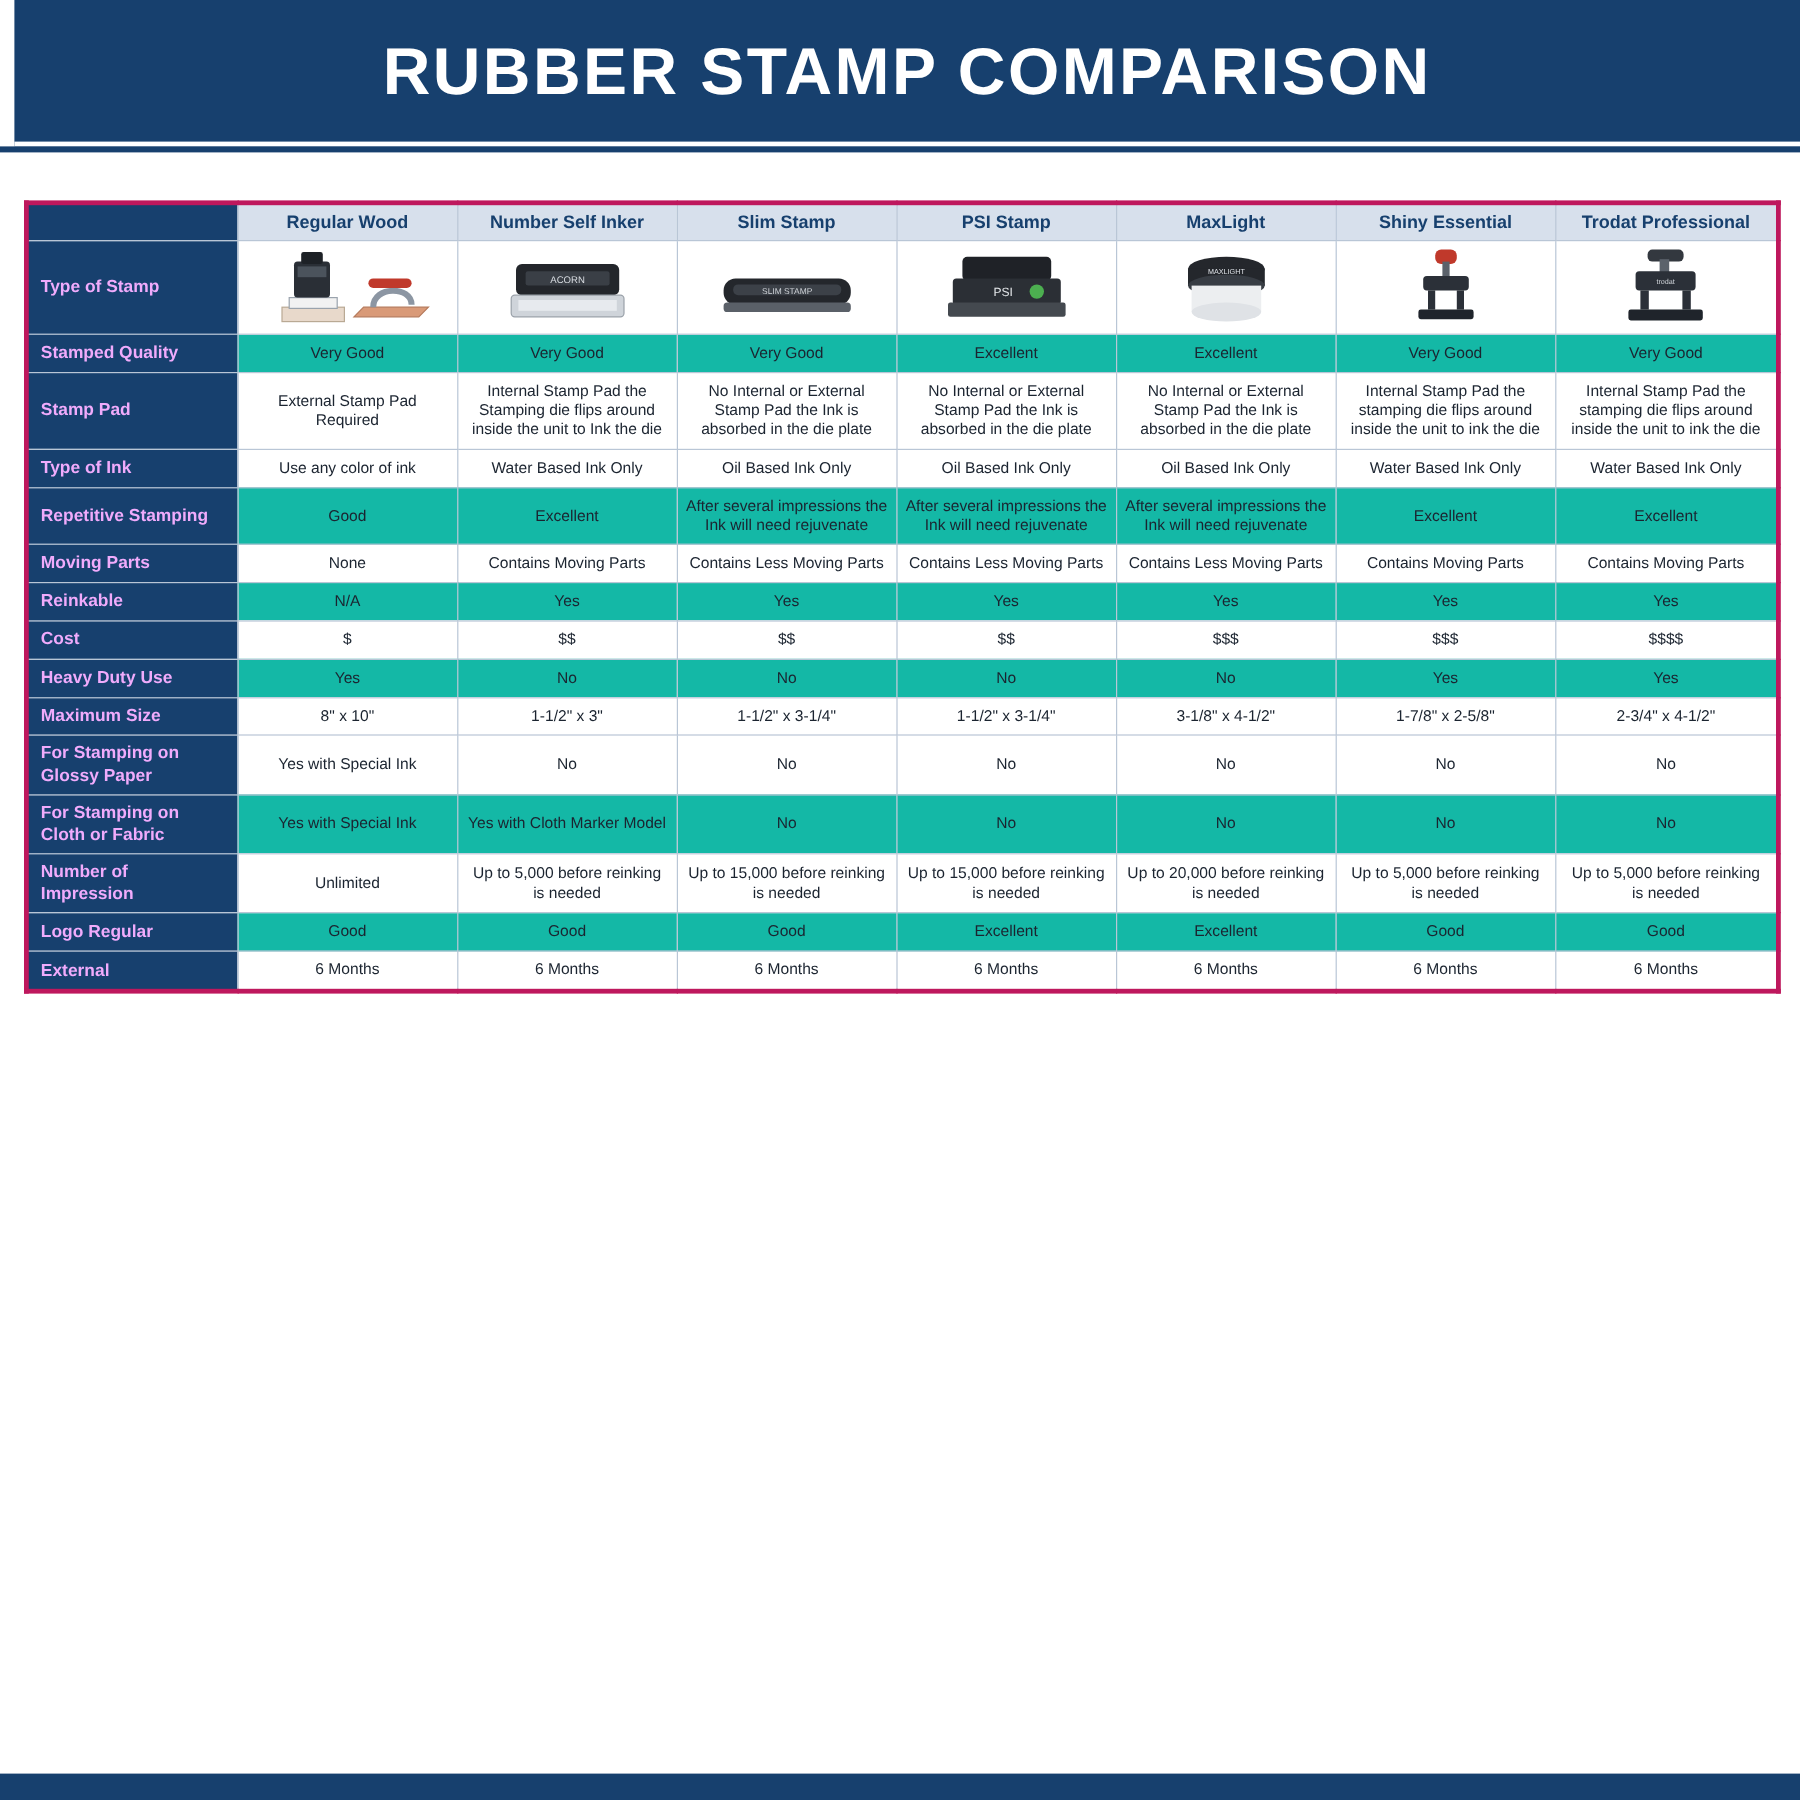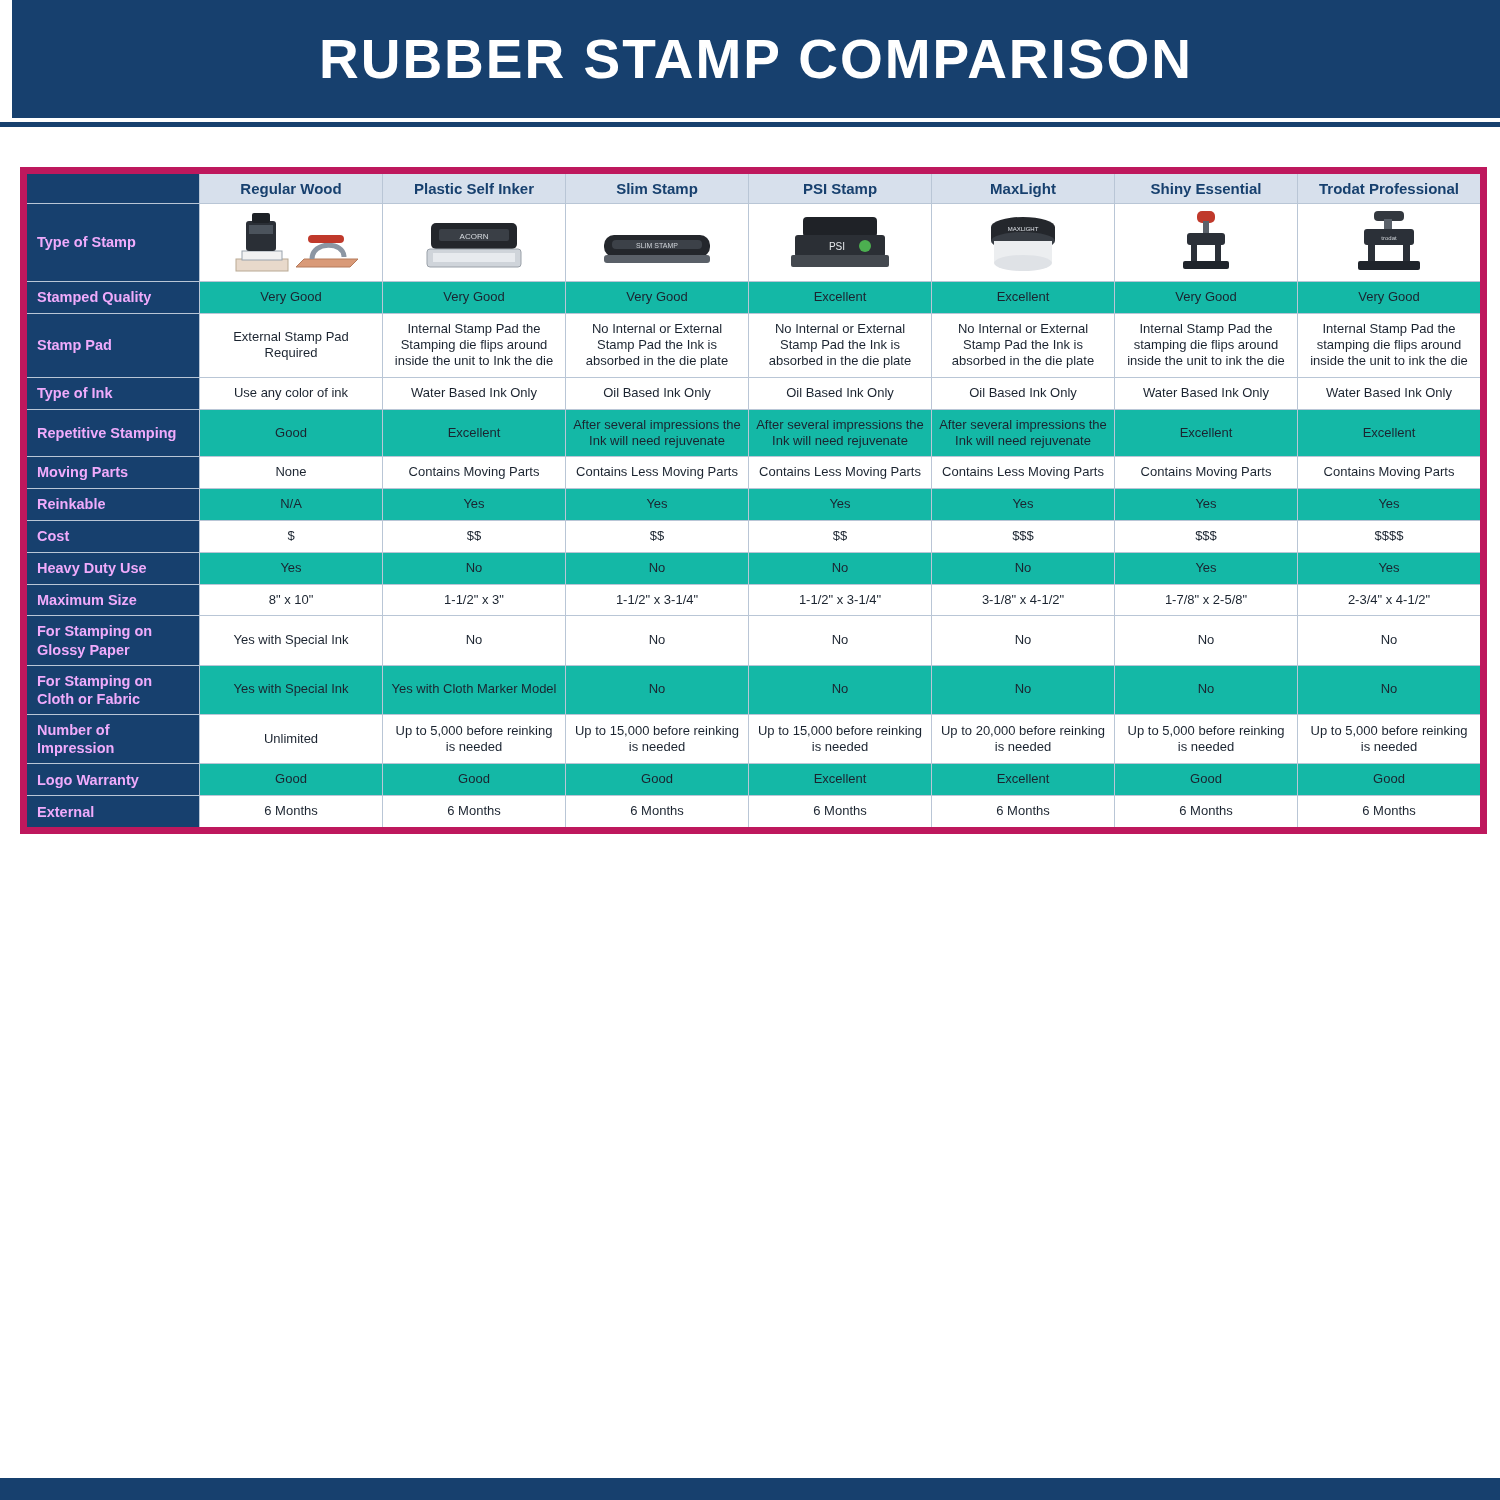--- a/index.html
+++ b/index.html
@@ -41,21 +41,21 @@
     background: #17406e;
   }
   .table-wrap {
     padding: 40px 20px 0 20px;
     box-sizing: border-box;
   }
   table.cmp {
     border-collapse: collapse;
     width: 1460px;
     table-layout: fixed;
-    border: 7px solid #be185d;
+    border: 4px solid #be185d;
   }
   table.cmp td, table.cmp th {
     border: 1px solid #b9c6d6;
     box-sizing: border-box;
   }
   .rowlabel {
     background: #17406e;
     color: #f0abfc;
     font-size: 14.5px;
     font-weight: bold;
@@ -132,21 +132,21 @@
         <col style="width:183px">
         <col style="width:183px">
         <col style="width:183px">
         <col style="width:183px">
         <col style="width:186px">
       </colgroup>
       <thead>
         <tr>
           <th class="corner"></th>
           <th class="colhead">Regular Wood</th>
-          <th class="colhead">Plastic Self Inker</th>
+          <th class="colhead">Number Self Inker</th>
           <th class="colhead">Slim Stamp</th>
           <th class="colhead">PSI Stamp</th>
           <th class="colhead">MaxLight</th>
           <th class="colhead">Shiny Essential</th>
           <th class="colhead">Trodat Professional</th>
         </tr>
       </thead>
       <tbody>
 
         <tr class="imgrow rowA">
@@ -363,21 +363,21 @@
           <td class="cell tall">Unlimited</td>
           <td class="cell tall">Up to 5,000 before reinking is needed</td>
           <td class="cell tall">Up to 15,000 before reinking is needed</td>
           <td class="cell tall">Up to 15,000 before reinking is needed</td>
           <td class="cell tall">Up to 20,000 before reinking is needed</td>
           <td class="cell tall">Up to 5,000 before reinking is needed</td>
           <td class="cell tall">Up to 5,000 before reinking is needed</td>
         </tr>
 
         <tr class="rowB">
-          <td class="rowlabel">Logo Warranty</td>
+          <td class="rowlabel">Logo Regular</td>
           <td class="cell">Good</td>
           <td class="cell">Good</td>
           <td class="cell">Good</td>
           <td class="cell">Excellent</td>
           <td class="cell">Excellent</td>
           <td class="cell">Good</td>
           <td class="cell">Good</td>
         </tr>
 
         <tr class="rowA">

